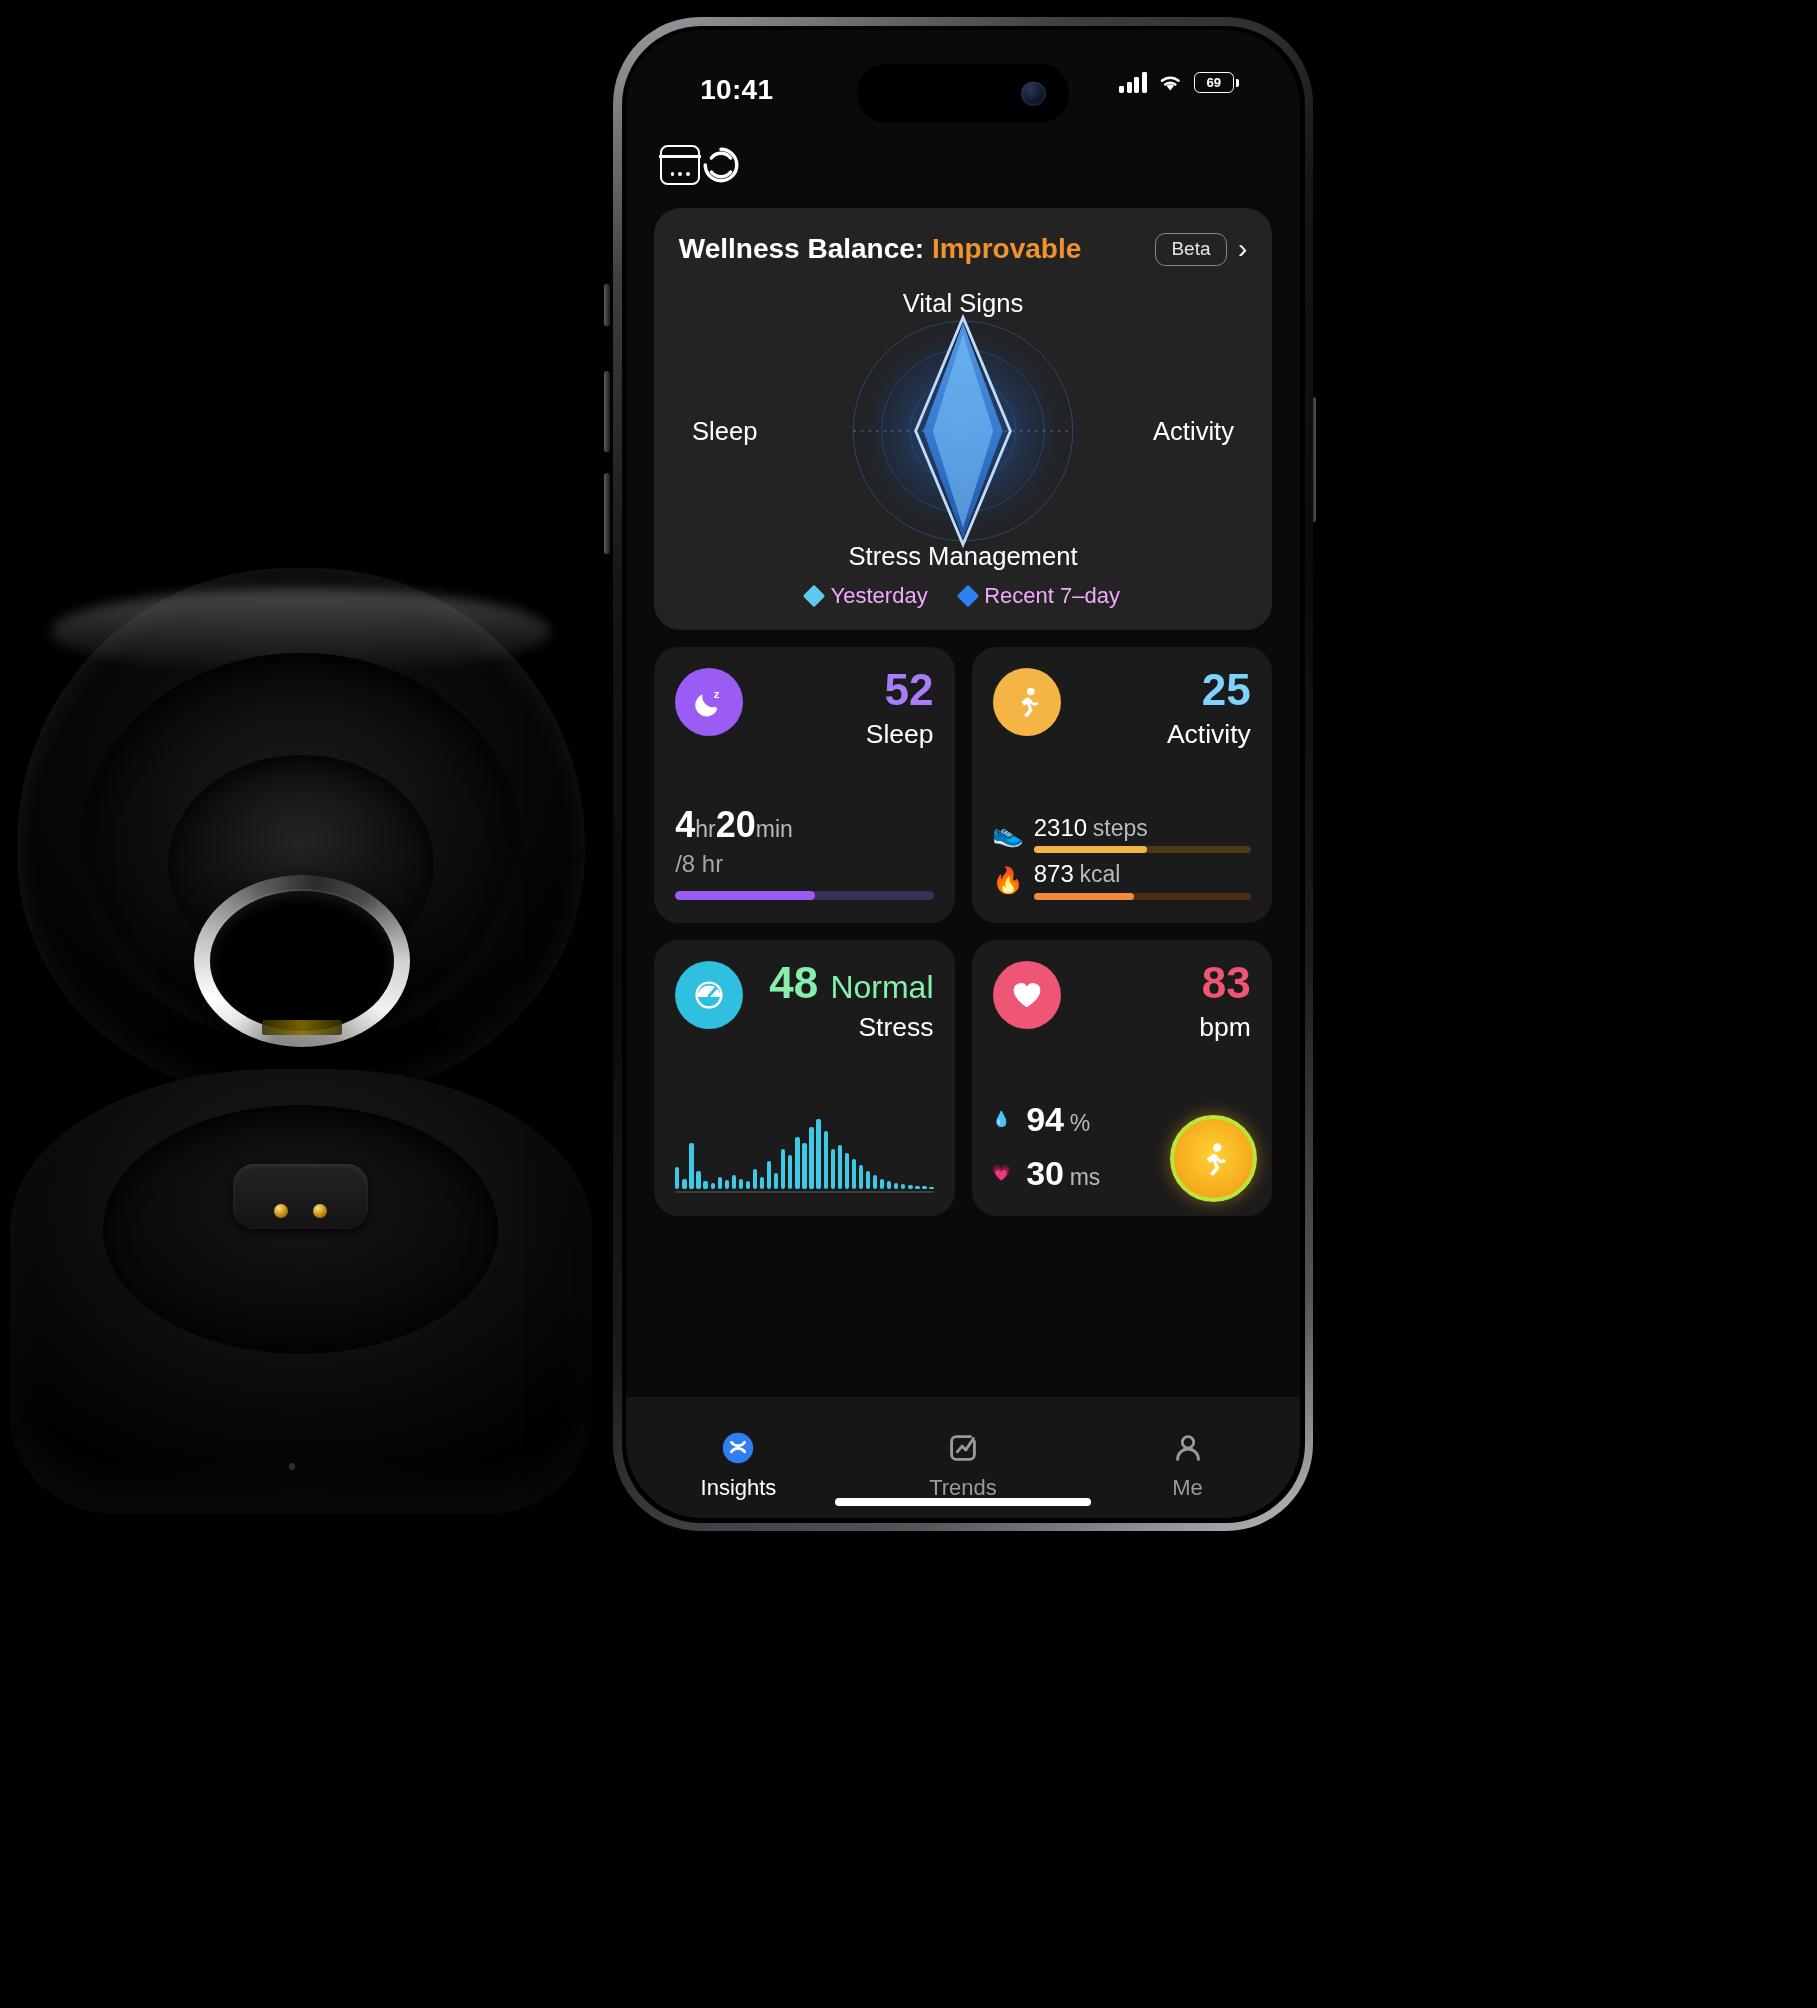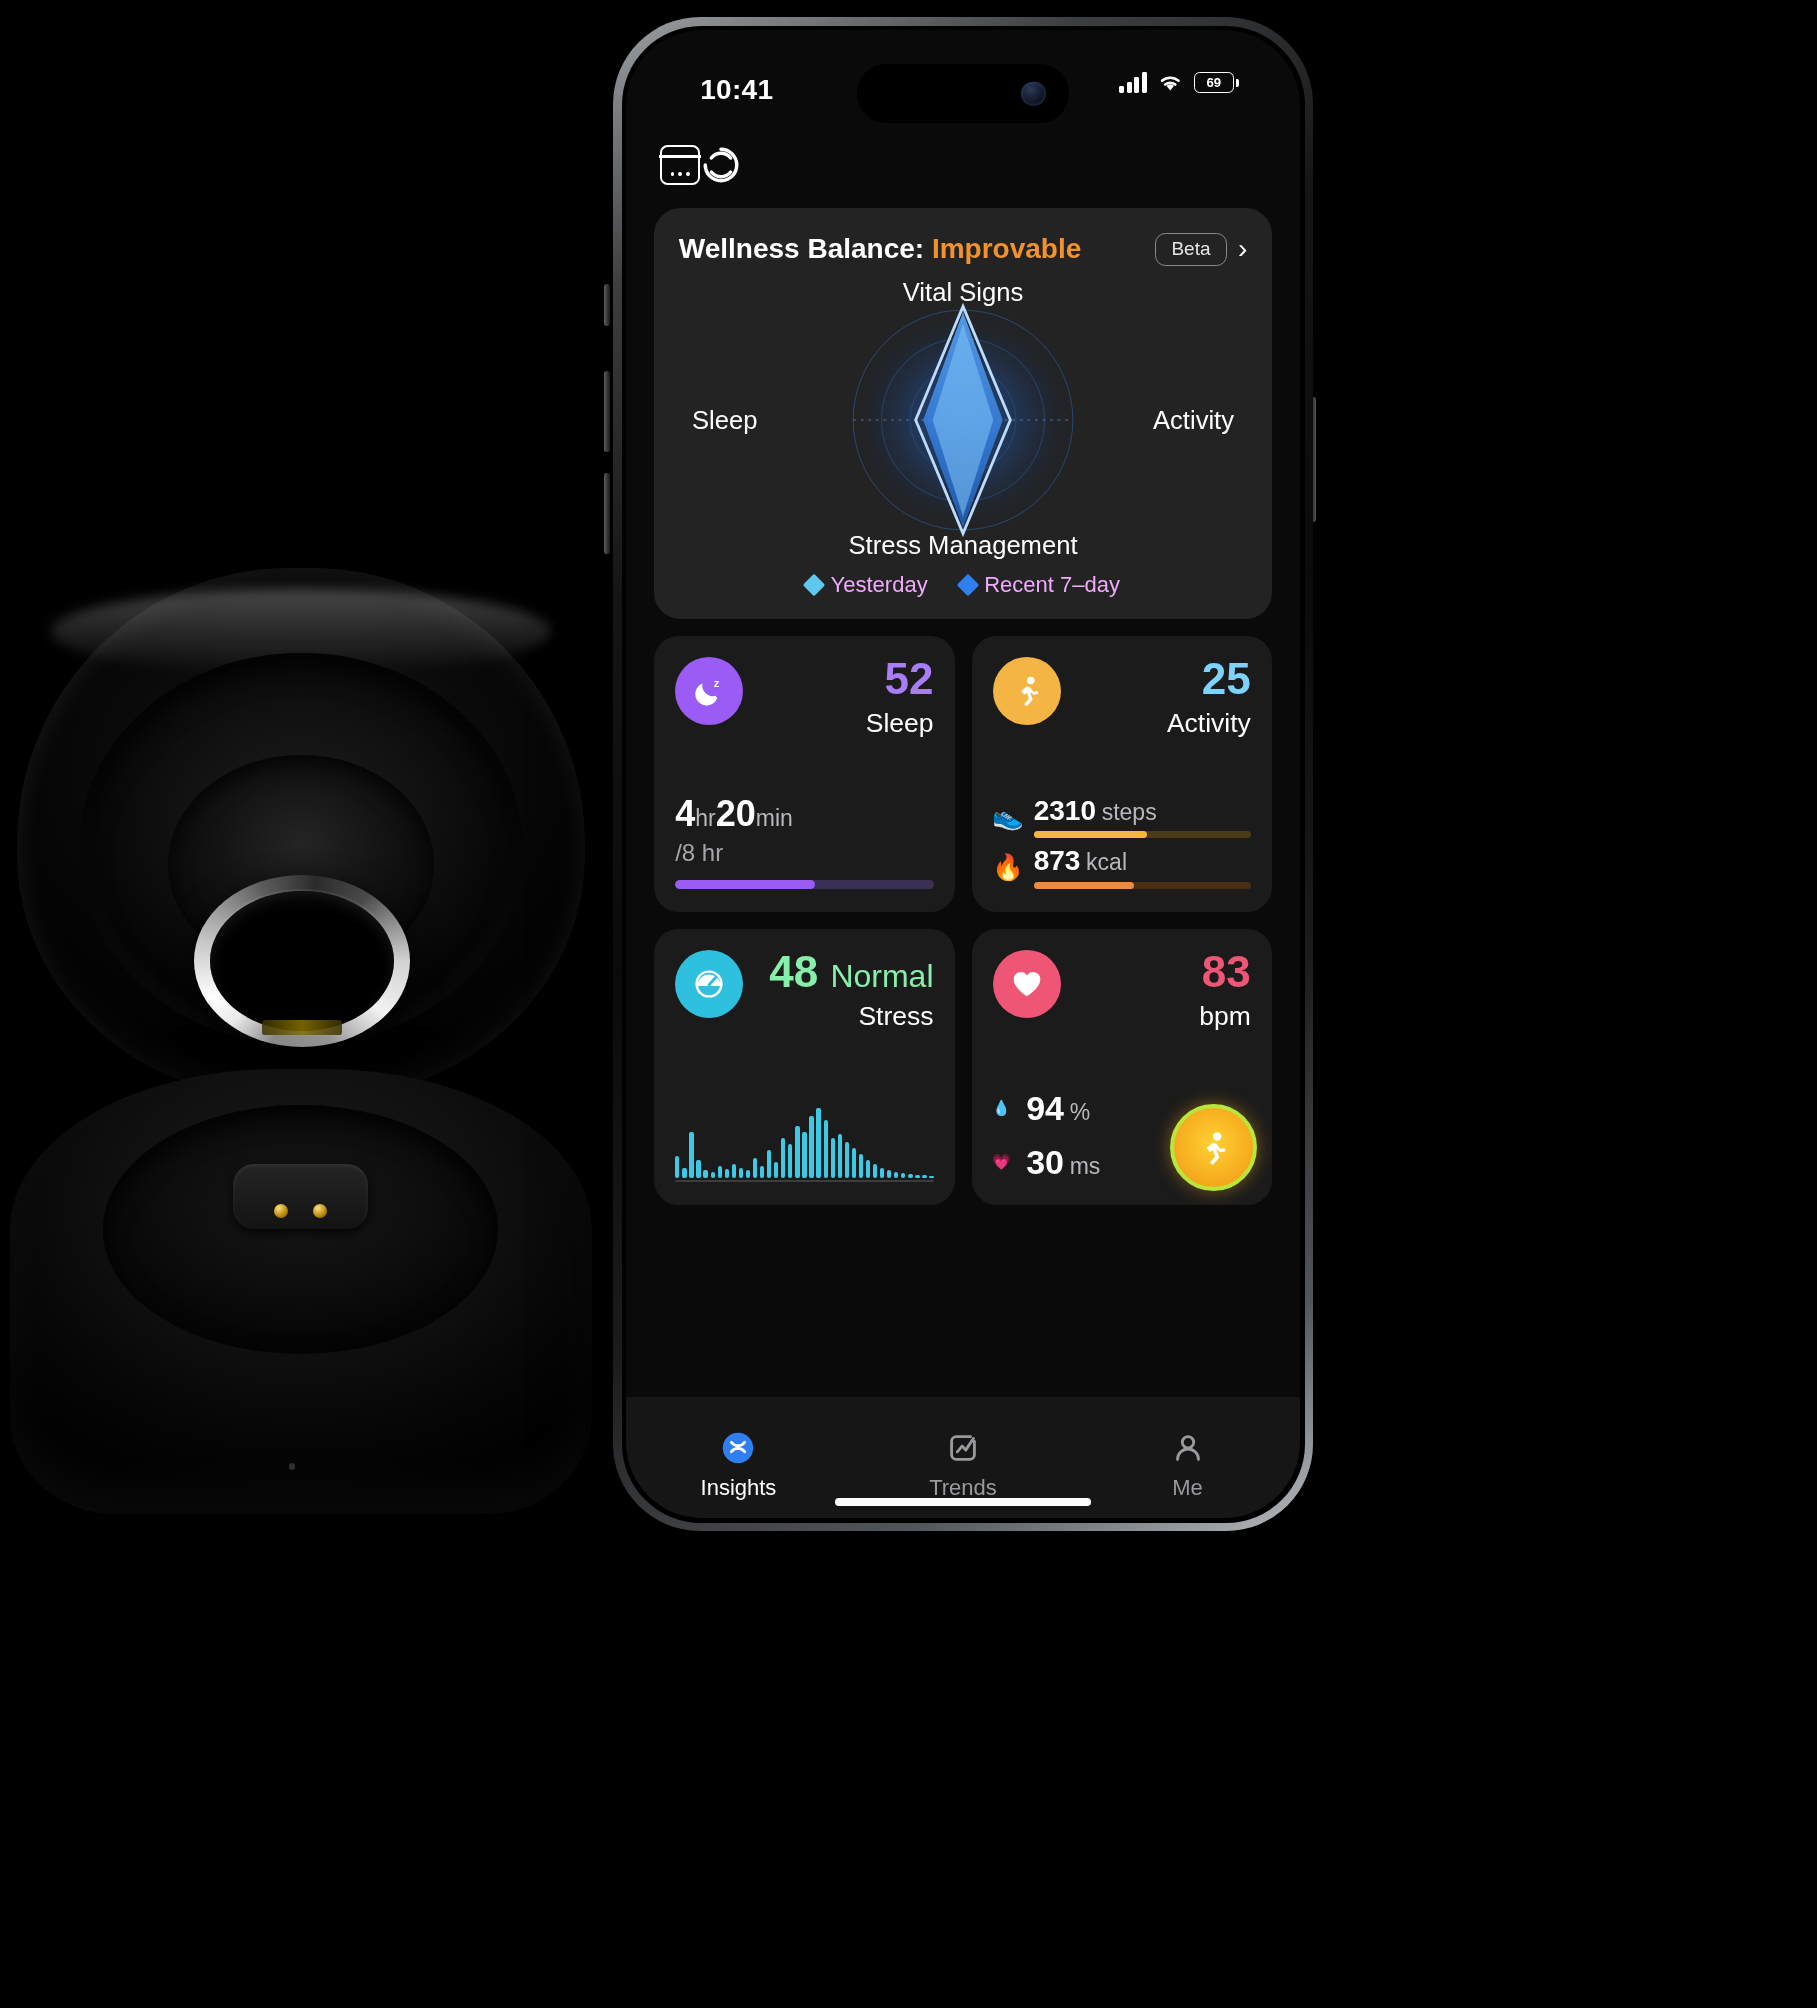--- a/index.html
+++ b/index.html
@@ -150,21 +150,21 @@
   .card{ background:#232323; border-radius:26.5px; }
 
   .wb-card{ padding:24.6px 24.6px 21px; }
   .wb-head{ display:flex; align-items:center; gap:11.4px; }
   .wb-title{ font-size:28px; font-weight:600; color:#fff; flex:1; }
   .wb-title b{ font-weight:600; color:#f0922f; }
   .beta{ border:1.9px solid #8b8b8e; color:#e6e6e8; font-size:19px;
          padding:4.7px 15px; border-radius:10.4px; }
   .chev-r{ color:#fff; font-size:28px; line-height:1; }
 
-  .radar-wrap{ position:relative; height:284px; margin-top:12px; }
+  .radar-wrap{ position:relative; height:284px; margin-top:23px; }
   .axis-label{ position:absolute; color:#fff; font-size:25.6px; white-space:nowrap; }
   .lab-top{ left:50%; transform:translateX(-50%); top:0; }
   .lab-bottom{ left:50%; transform:translateX(-50%); bottom:1.9px; }
   .lab-left{ left:13.2px; top:50%; transform:translateY(-50%); }
   .lab-right{ right:13.2px; top:50%; transform:translateY(-50%); }
 
   .legend{ display:flex; justify-content:center; gap:32px; margin-top:9.5px; }
   .leg{ display:flex; align-items:center; gap:8.5px; color:#f0abfc; font-size:22px; }
   .dia{ width:16px; height:16px; transform:rotate(45deg); border-radius:1.9px; }
 
@@ -188,21 +188,21 @@
   .mbody{ position:absolute; left:21px; right:21px; bottom:23px; }
   .dur{ color:#fff; font-size:36px; font-weight:700; }
   .dur small{ font-size:23px; font-weight:400; color:#b9b9bd; }
   .goal{ color:#a6a6aa; font-size:24px; margin-top:3.8px; }
   .track{ height:8.5px; border-radius:4.7px; background:#3a2f55; margin-top:13.2px; overflow:hidden; }
   .track > i{ display:block; height:100%; border-radius:4.7px; background:#9b5cf6; }
 
   .row{ display:flex; align-items:center; gap:13.2px; margin-top:7.6px; }
   .row .gl{ font-size:25.6px; width:28px; text-align:center; }
   .rv{ flex:1; }
-  .rv .num{ color:#fff; font-size:28px; font-weight:700; }
+  .rv .num{ color:#fff; font-size:24px; font-weight:400; }
   .rv .un{ color:#b9b9bd; font-size:23px; margin-left:5.7px; }
   .bar{ height:6.6px; border-radius:3.8px; margin-top:4.7px; }
   .bar > i{ display:block; height:100%; border-radius:3.8px; }
 
   .hrow{ display:flex; align-items:center; gap:15px; margin-top:15px; }
   .hrow .num{ color:#fff; font-size:34px; font-weight:700; }
   .hrow .un{ color:#b9b9bd; font-size:23px; margin-left:5.7px; }
 
   .fab{ position:absolute; right:15px; bottom:13.2px; width:87px; height:87px;
         border-radius:50%; background:radial-gradient(circle at 50% 45%, #ffd233, #f5a81c 70%, #e89b10 100%);

